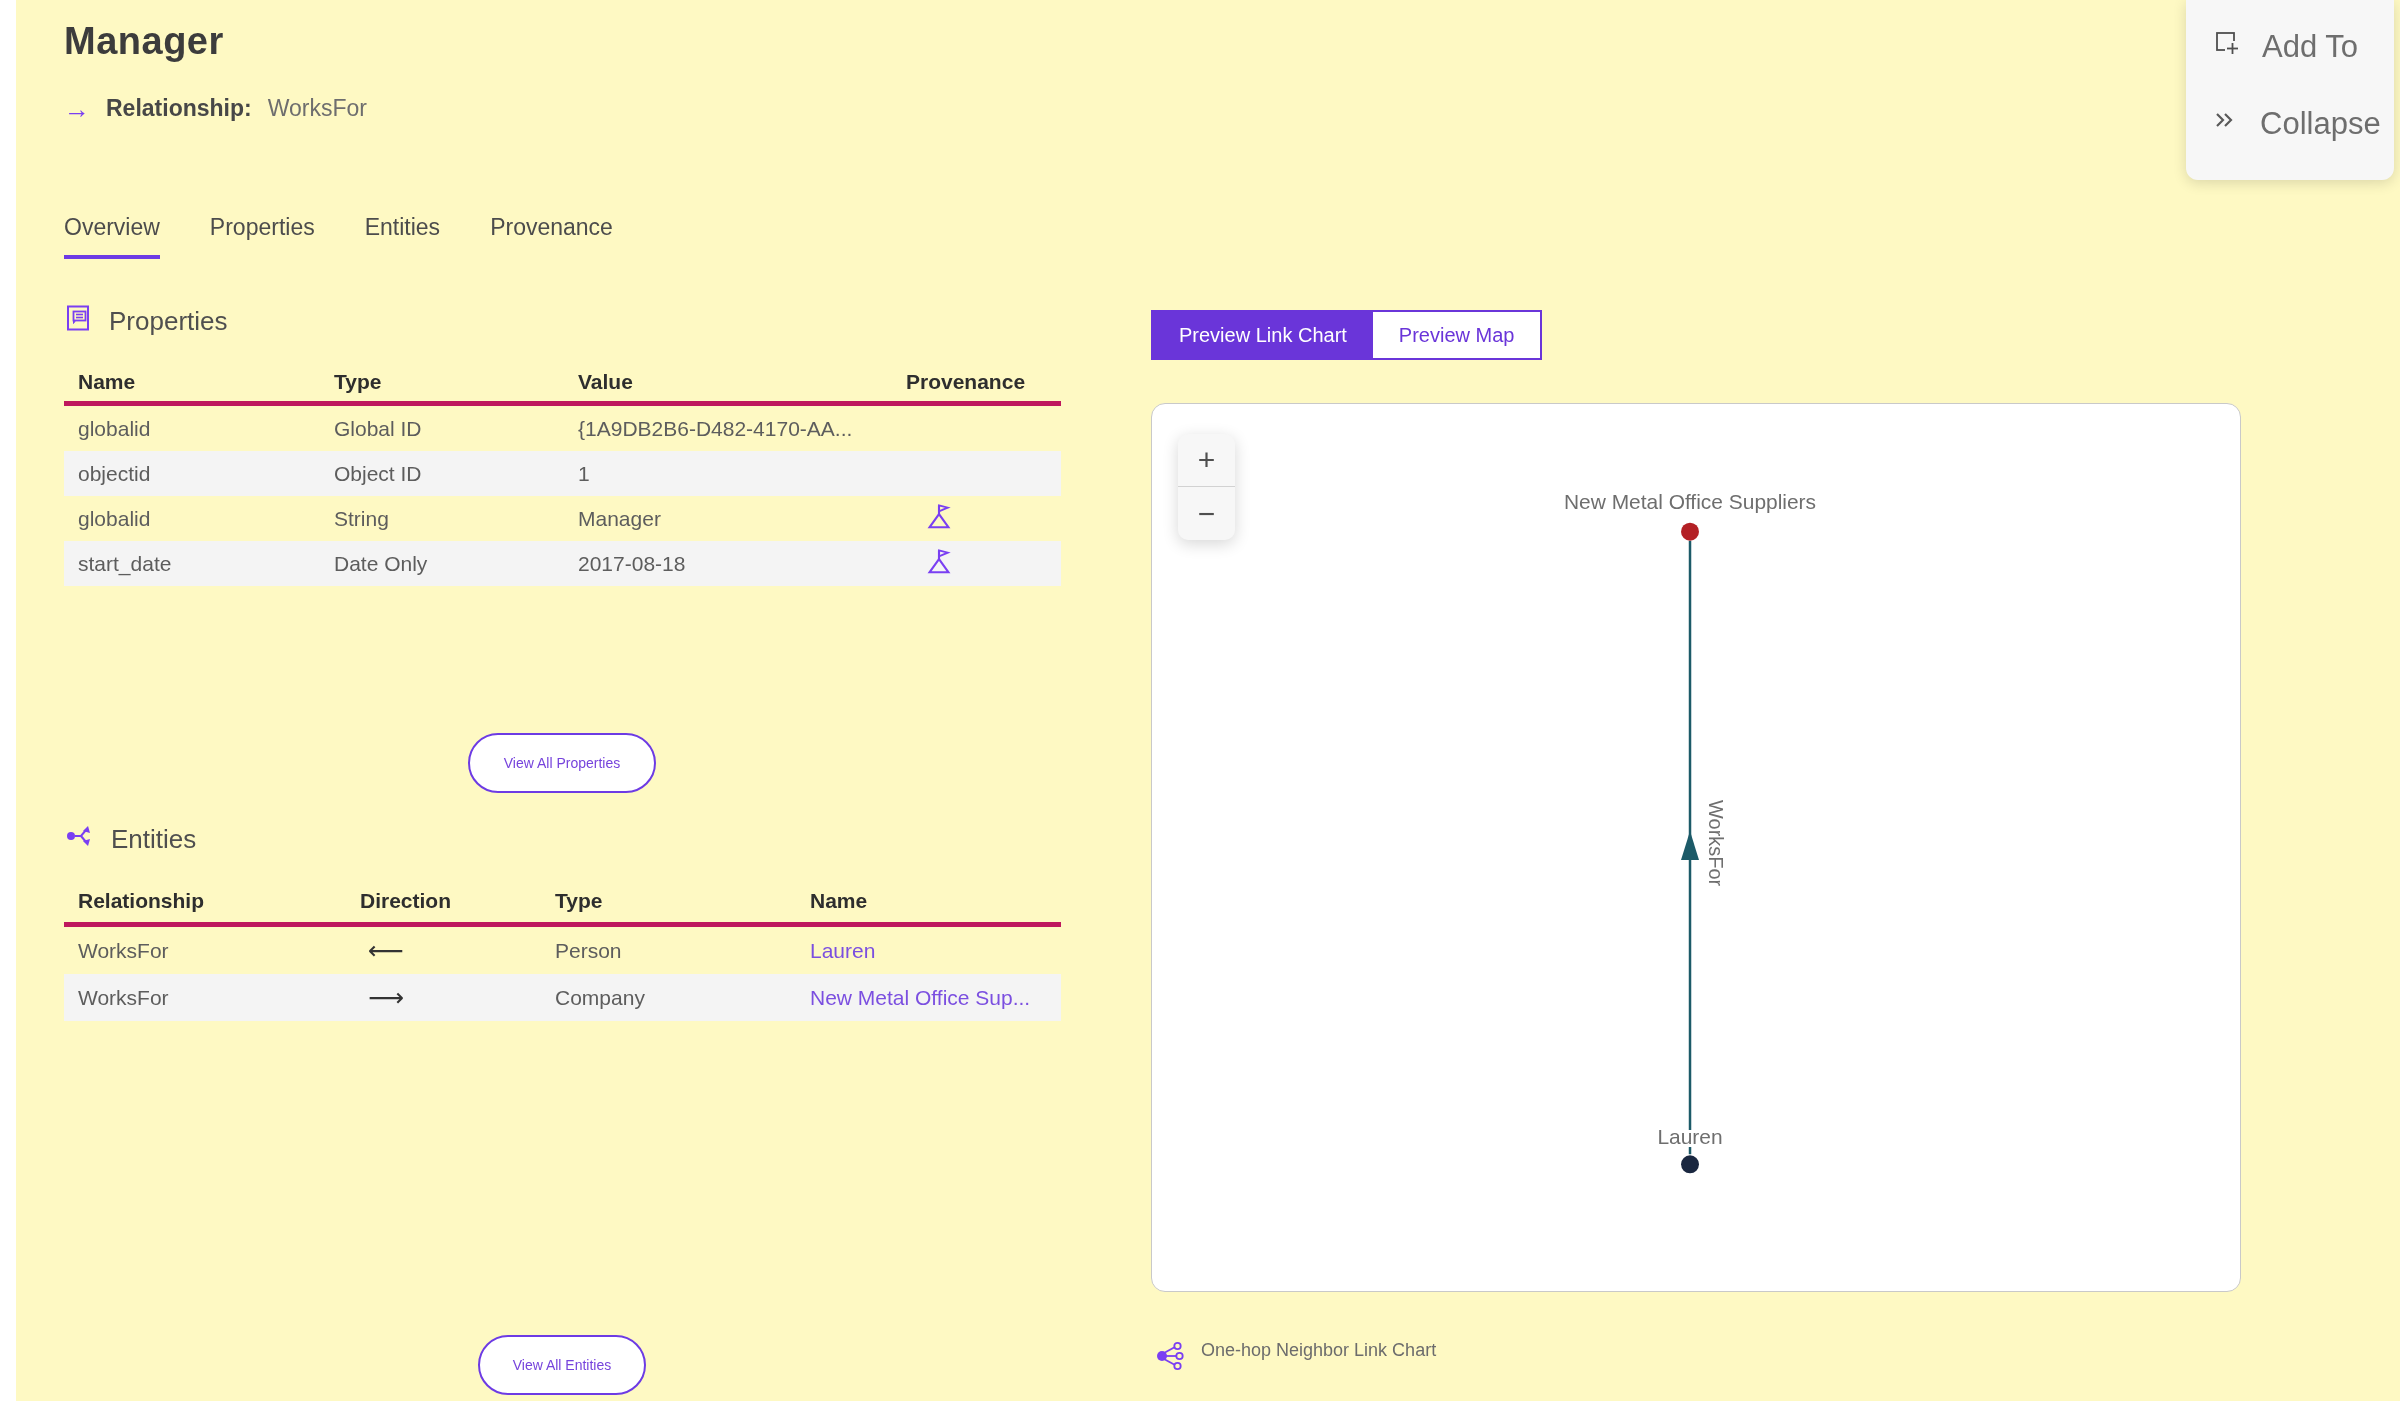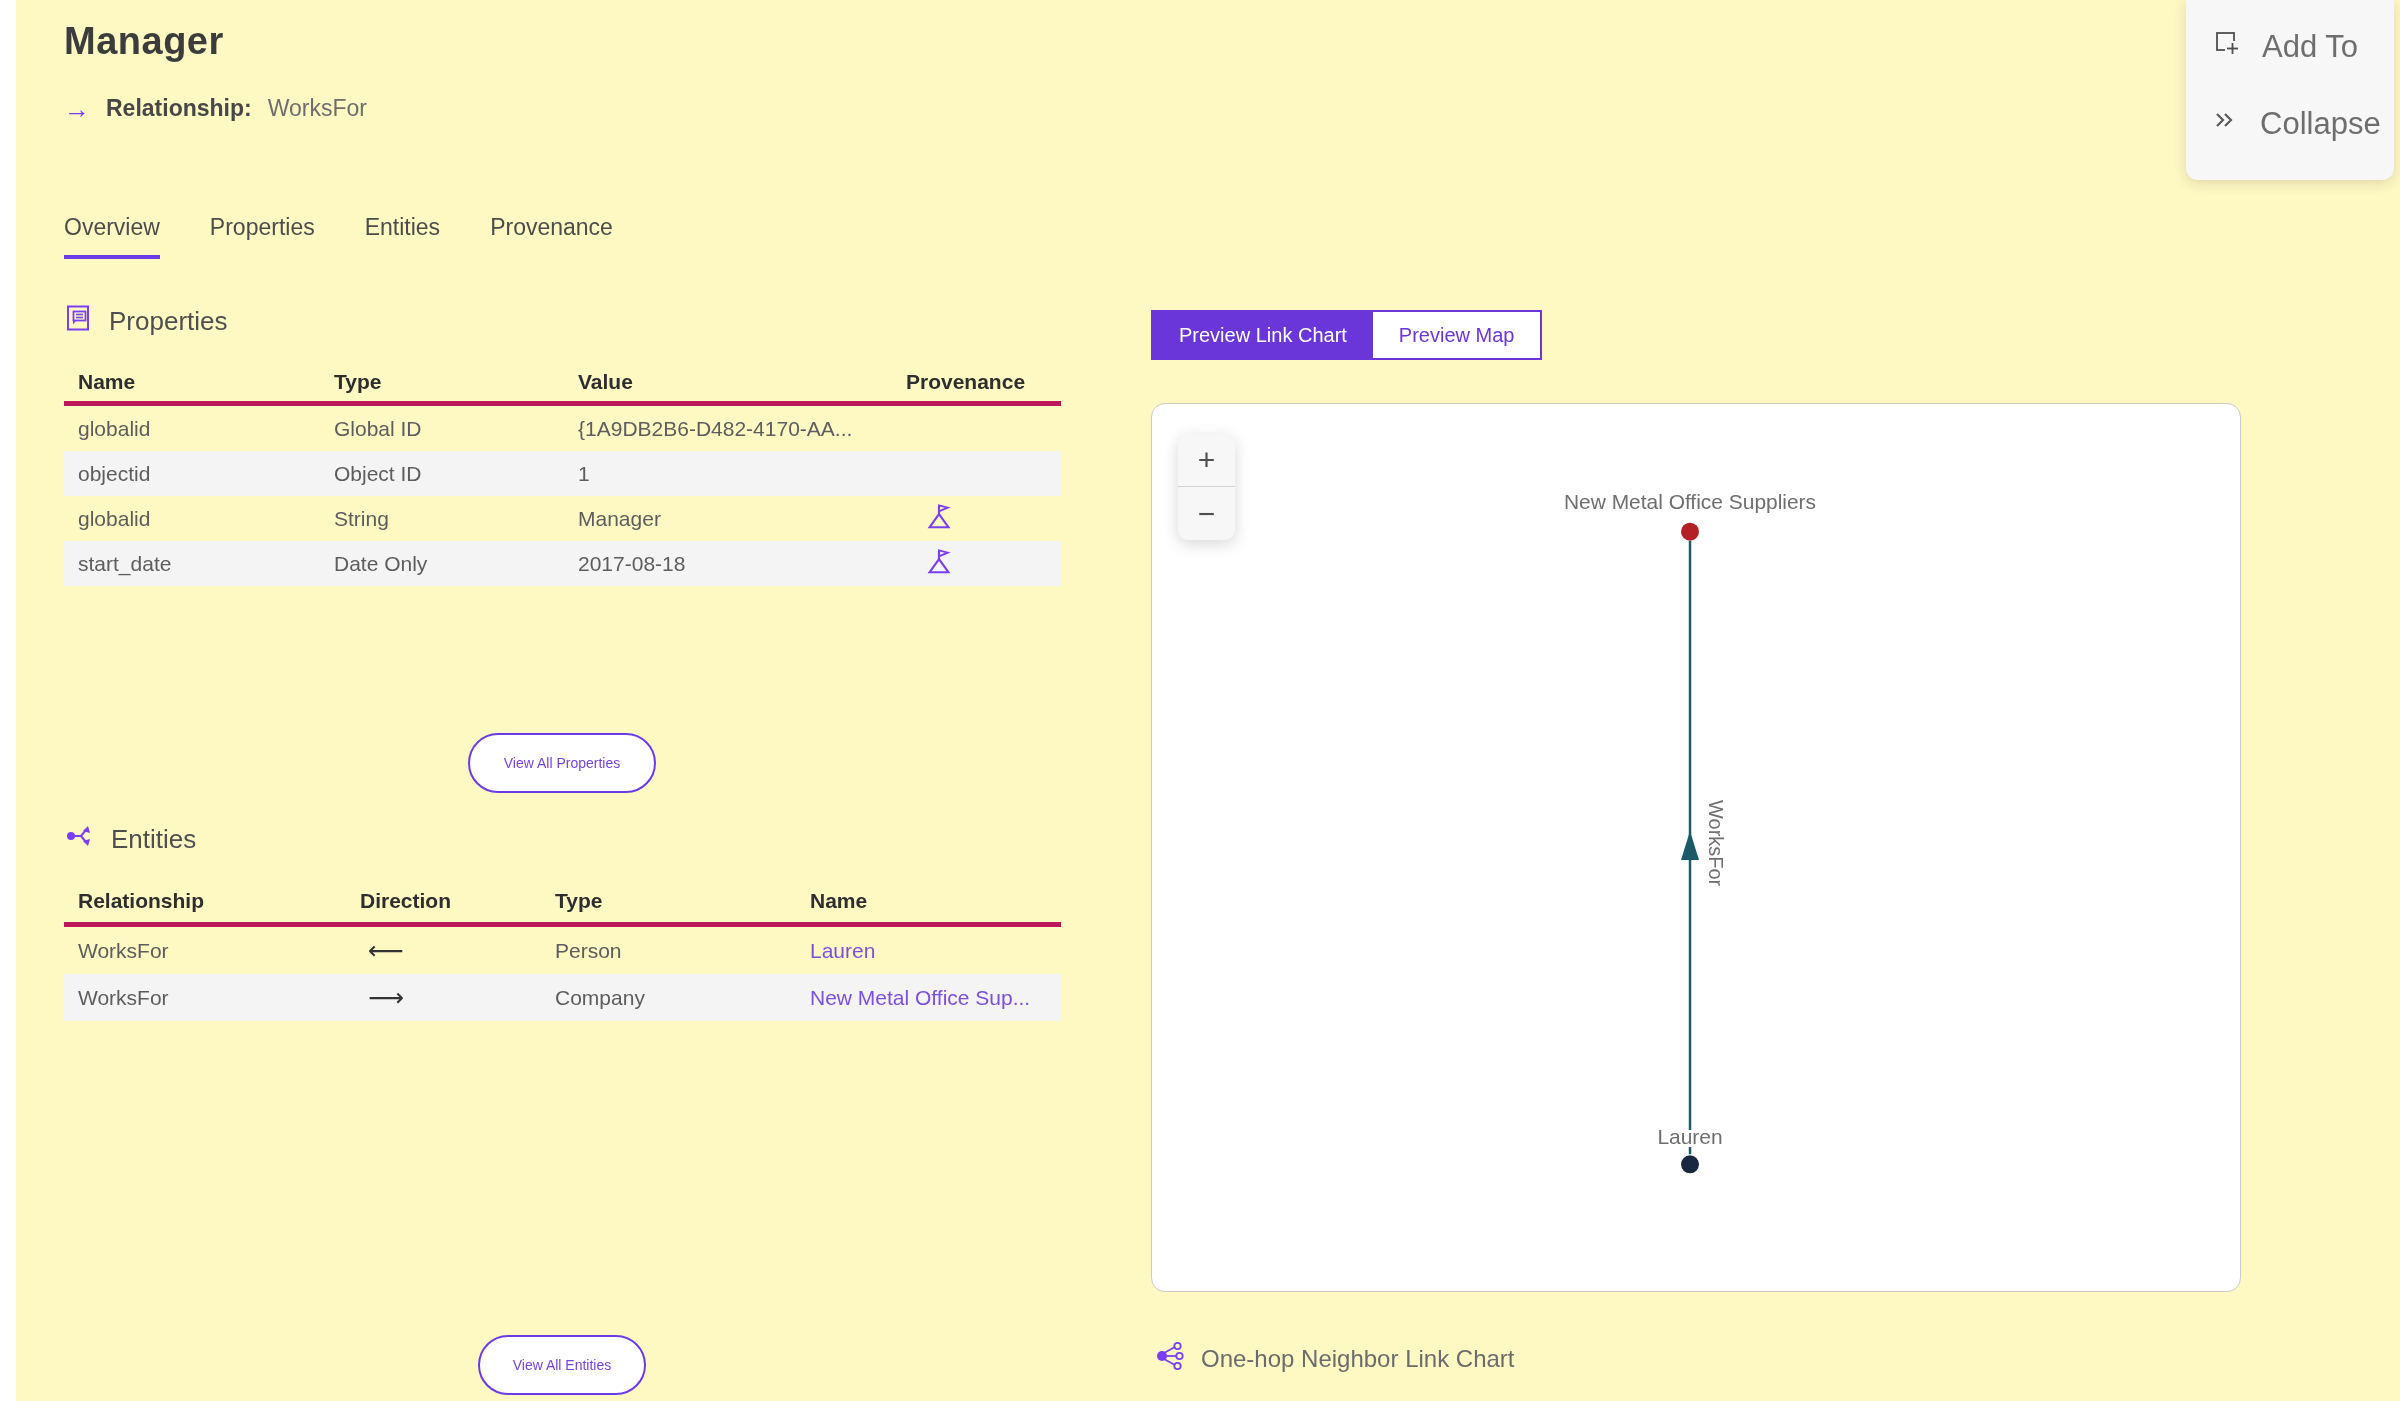--- a/index.html
+++ b/index.html
@@ -114,22 +114,22 @@
   }
   .zoom-btn:first-child { border-bottom: 1px solid #d2d2d2; }
 
   .chart-svg { position: absolute; inset: 0; width: 100%; height: 100%; }
   .node-label { fill: #6e6e6e; font-size: 21px; }
   .halo { paint-order: stroke; stroke: #ffffff; stroke-width: 6px; }
   .edge-label { fill: #6f6f6f; font-size: 20px; }
 
   .chart-caption {
     position: absolute; left: 1138px; top: 1340px;
-    display: flex; align-items: center; gap: 15px;
-    color: #6c6c6c; font-size: 24px;
+    display: flex; align-items: flex-start; gap: 15px;
+    color: #6c6c6c; font-size: 18px;
   }
 </style>
 </head>
 <body>
 
 <div class="page">
 
   <div class="page-title">Manager</div>
   <div class="rel-line">
     <span class="rel-arrow">→</span>

